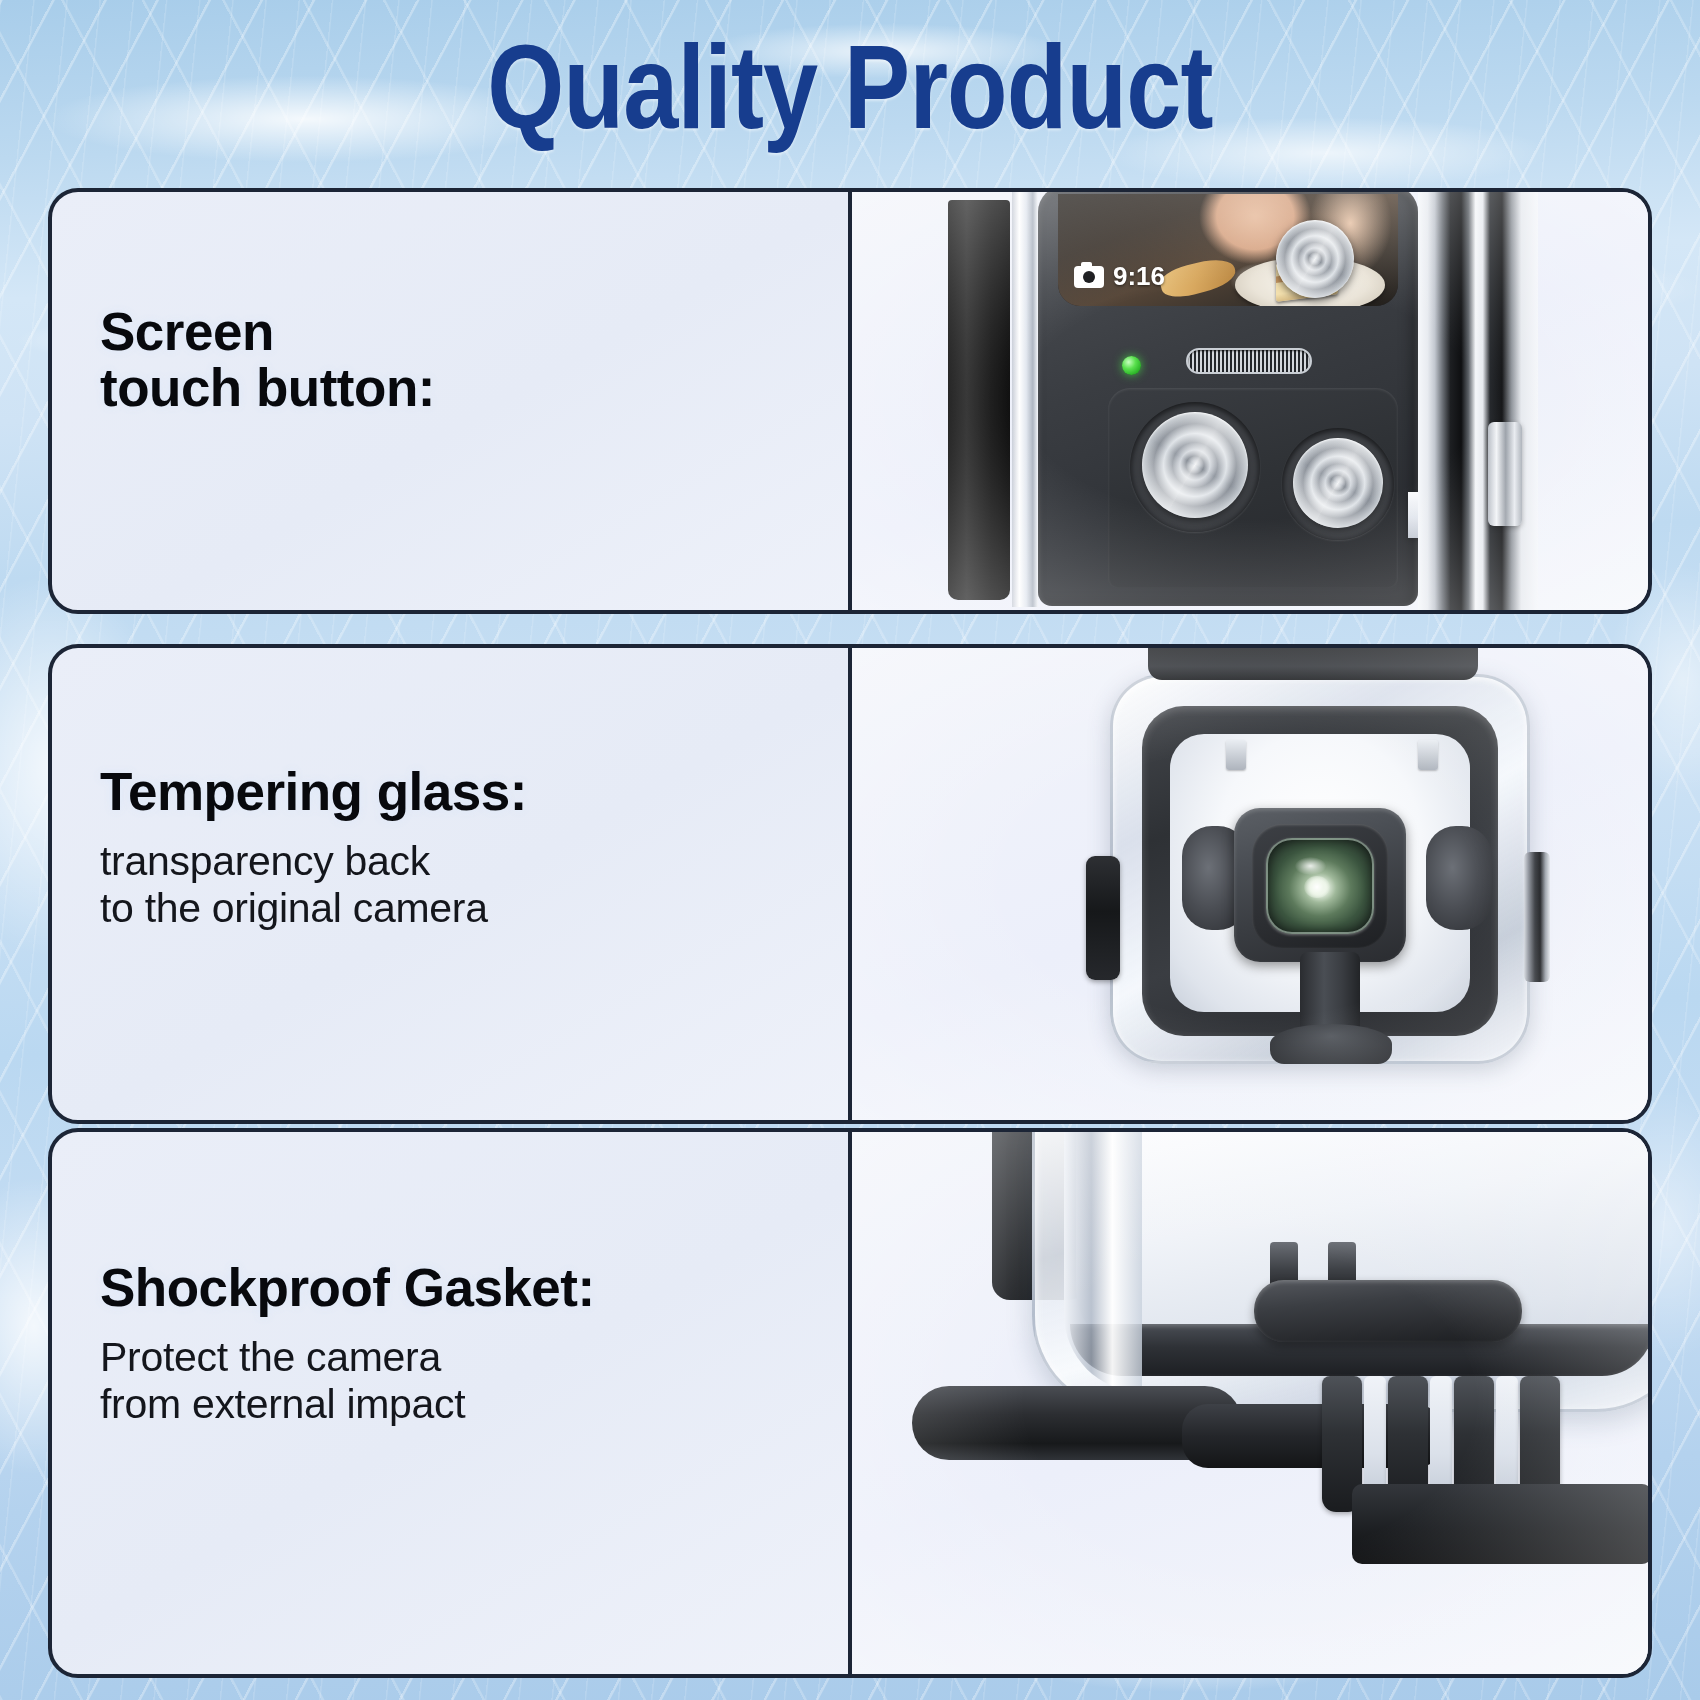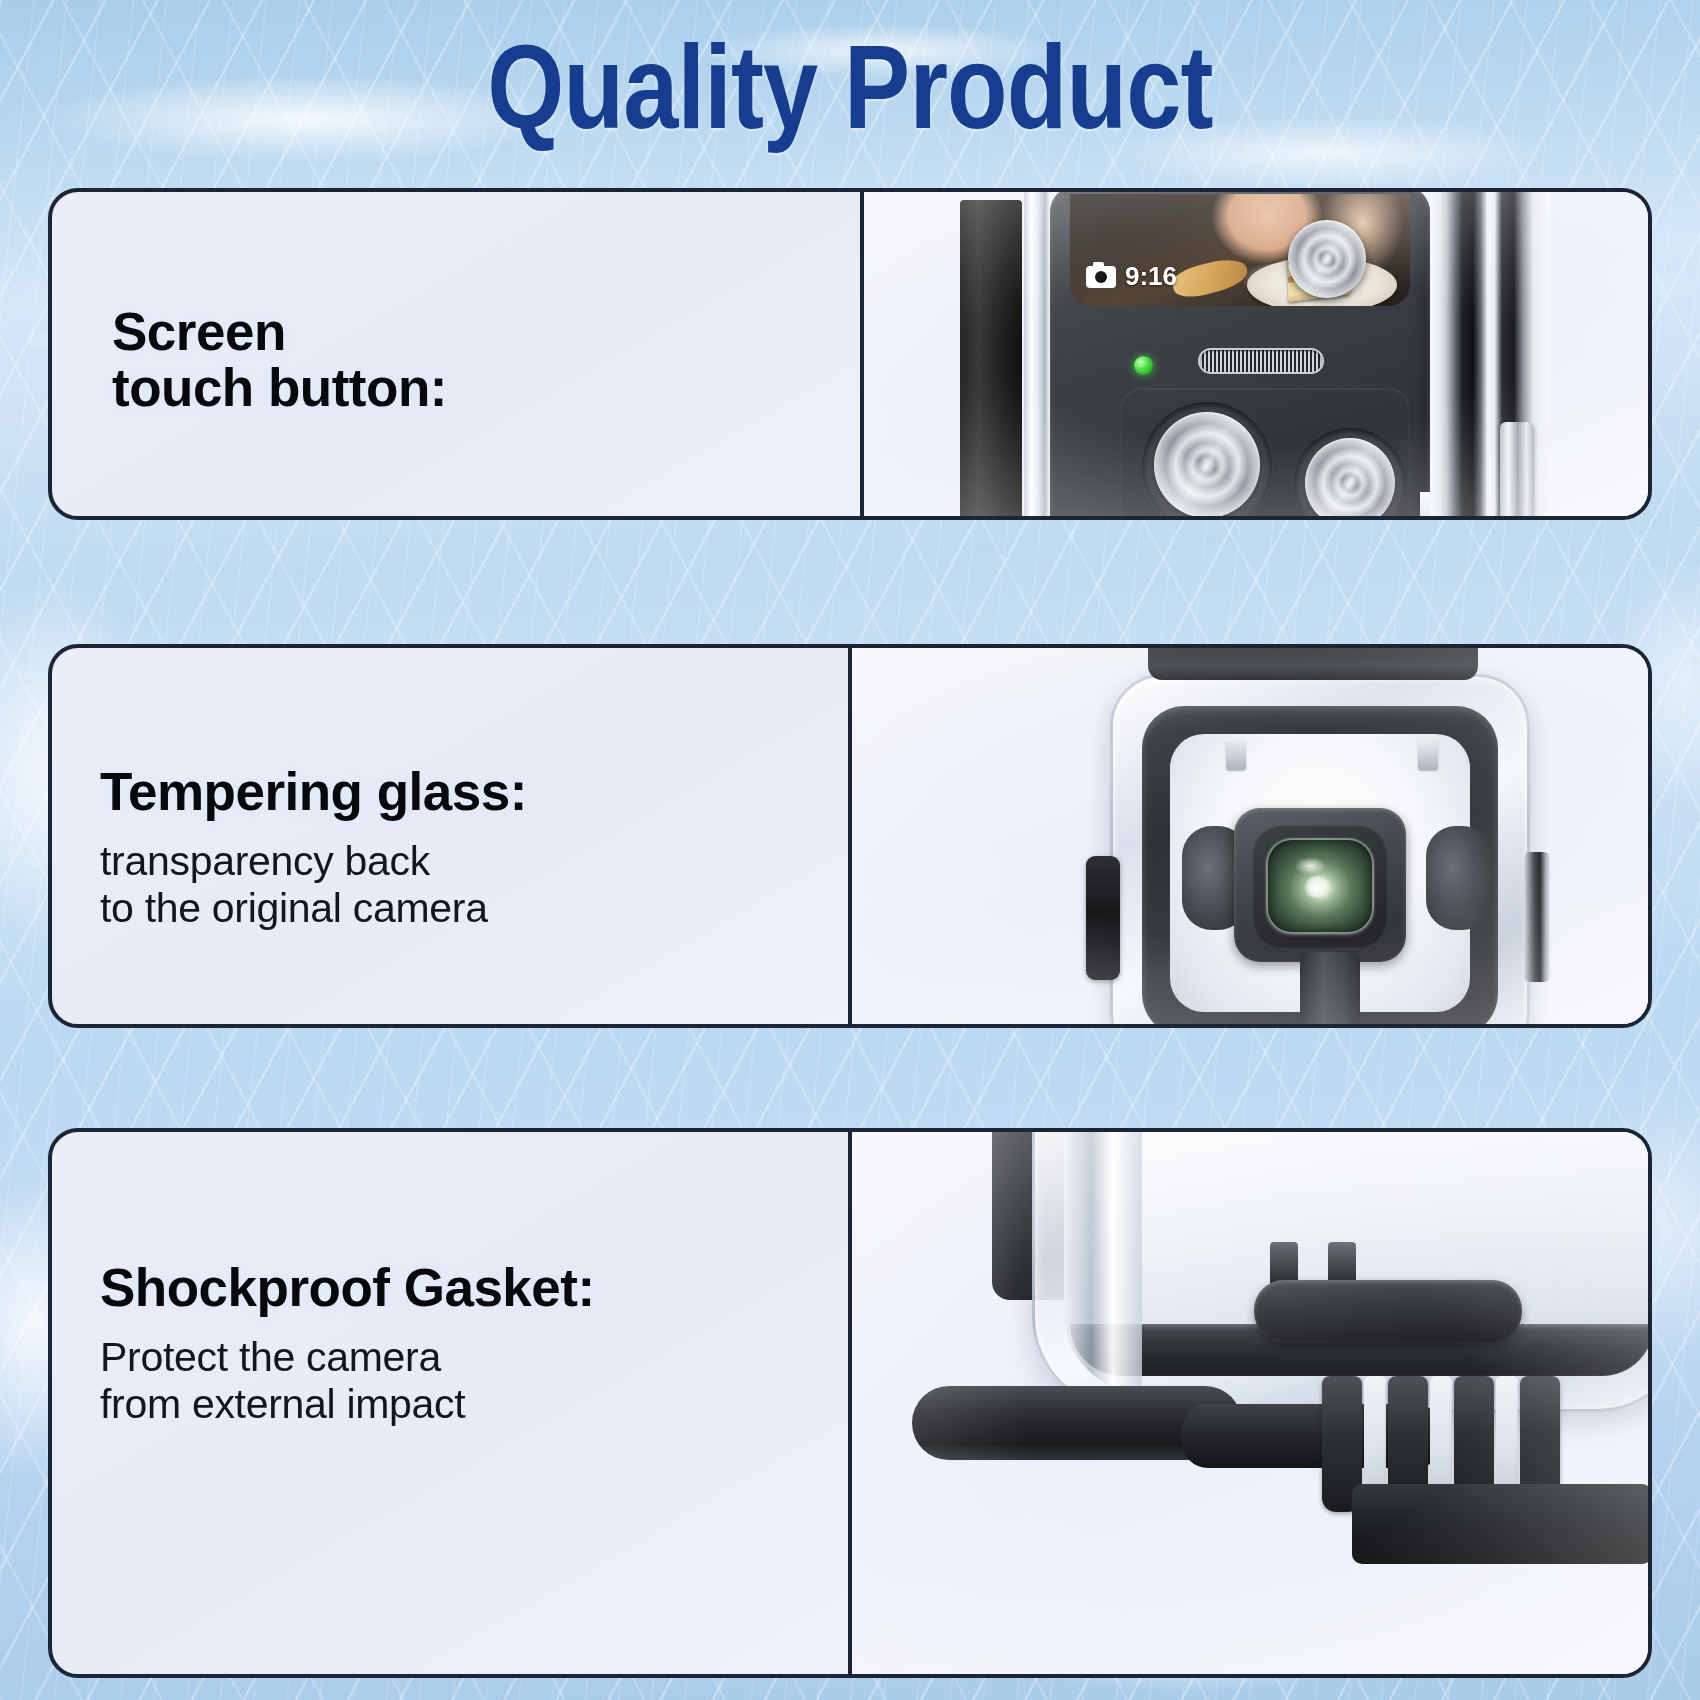--- a/index.html
+++ b/index.html
@@ -52,22 +52,22 @@
   
   .panel {
     position:absolute;
     left:48px; width:1604px;
     border:4px solid #1c2536;
     border-radius:30px;
     background:linear-gradient(150deg,#eaeef8 0%,#e6ebf6 35%,#eff2fa 70%,#e9edf7 100%);
     display:flex;
     overflow:hidden;
   }
-  #panel-1 { top:188px;  height:332px;padding-left:12px; }
-  #panel-2 { top:644px;  height:384px; }
+  #panel-1 { top:188px;  height:426px; }
+  #panel-2 { top:644px;  height:480px; }
   #panel-3 { top:1100px; height:550px;margin-top:28px; }
 
   .panel-text {
     width:800px; flex:0 0 800px;
     border-right:4px solid #1c2536;
     position:relative;
     padding:0 0 0 48px;
     display:flex; flex-direction:column; justify-content:center;
   }
   .panel-media { flex:1; position:relative; overflow:hidden;

